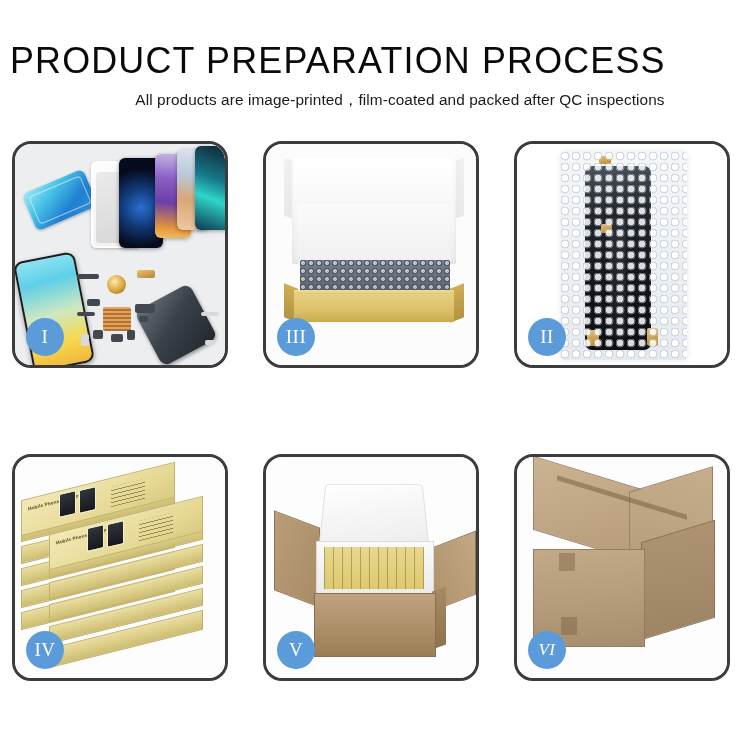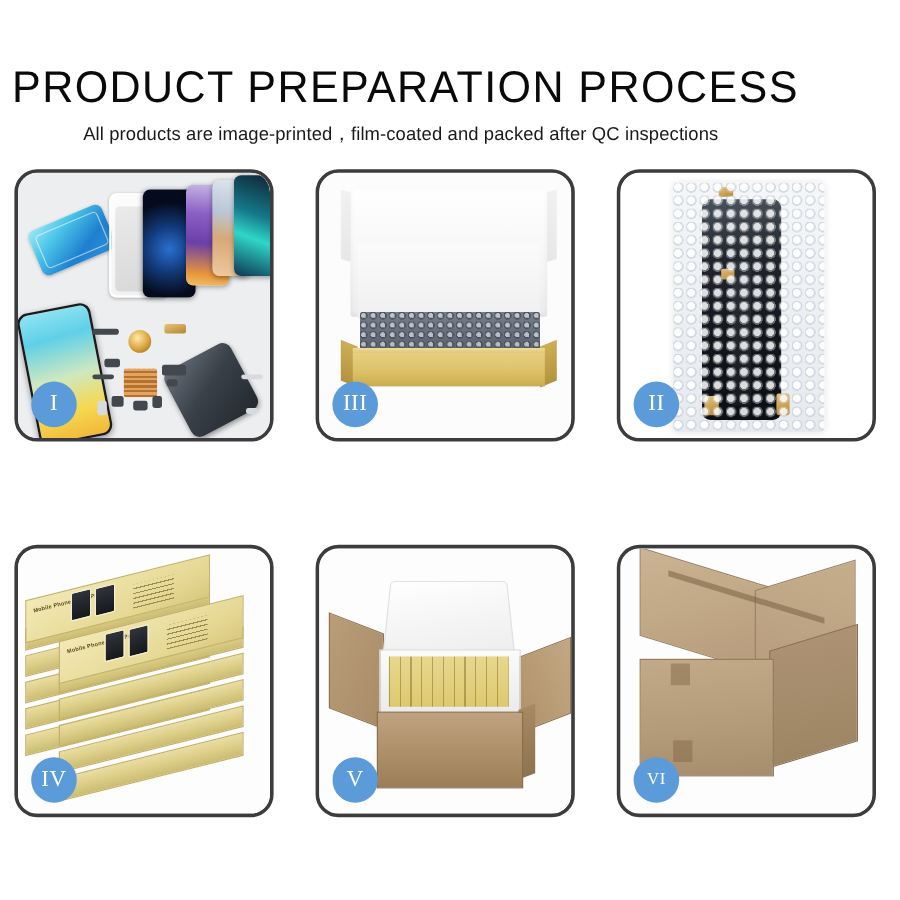--- a/index.html
+++ b/index.html
@@ -12,23 +12,23 @@
     background: #ffffff;
     font-family: "Liberation Sans", sans-serif;
     overflow: hidden;
     position: relative;
   }
 
   
   .header {
     position: absolute;
     left: 0;
-    top: 12px;
+    top: 0;
     width: 668px;
-    text-align: center;
+    text-align: right;
   }
   .page-title {
     margin: 0;
     padding-top: 42px;
     font-family: "Liberation Sans", sans-serif;
     font-size: 37px;
     font-weight: 400;
     letter-spacing: 1.2px;
     color: #0a0a0a;
     transform: scaleX(0.97);
@@ -85,21 +85,21 @@
     border-radius: 50%;
     background: #5b9bd9;
     color: #ffffff;
     font-family: "Liberation Serif", serif;
     font-size: 19px;
     line-height: 38px;
     text-align: center;
     letter-spacing: 0.5px;
     z-index: 20;
   }
-  .badge.wide { font-size: 14px; }
+  .badge.wide { font-size: 17px; font-style: italic; }
 
   
   .p1-bg { position:absolute; inset:0; background:#eceef0; }
   
   .p1-film {
     left: 12px; top: 36px; width: 66px; height: 40px;
     background: linear-gradient(150deg,#9fe9f4 0%,#49c3e8 32%,#1f7fd0 68%,#2f92da 100%);
     transform: rotate(-23deg);
     border-radius: 6px;
     position: absolute;

